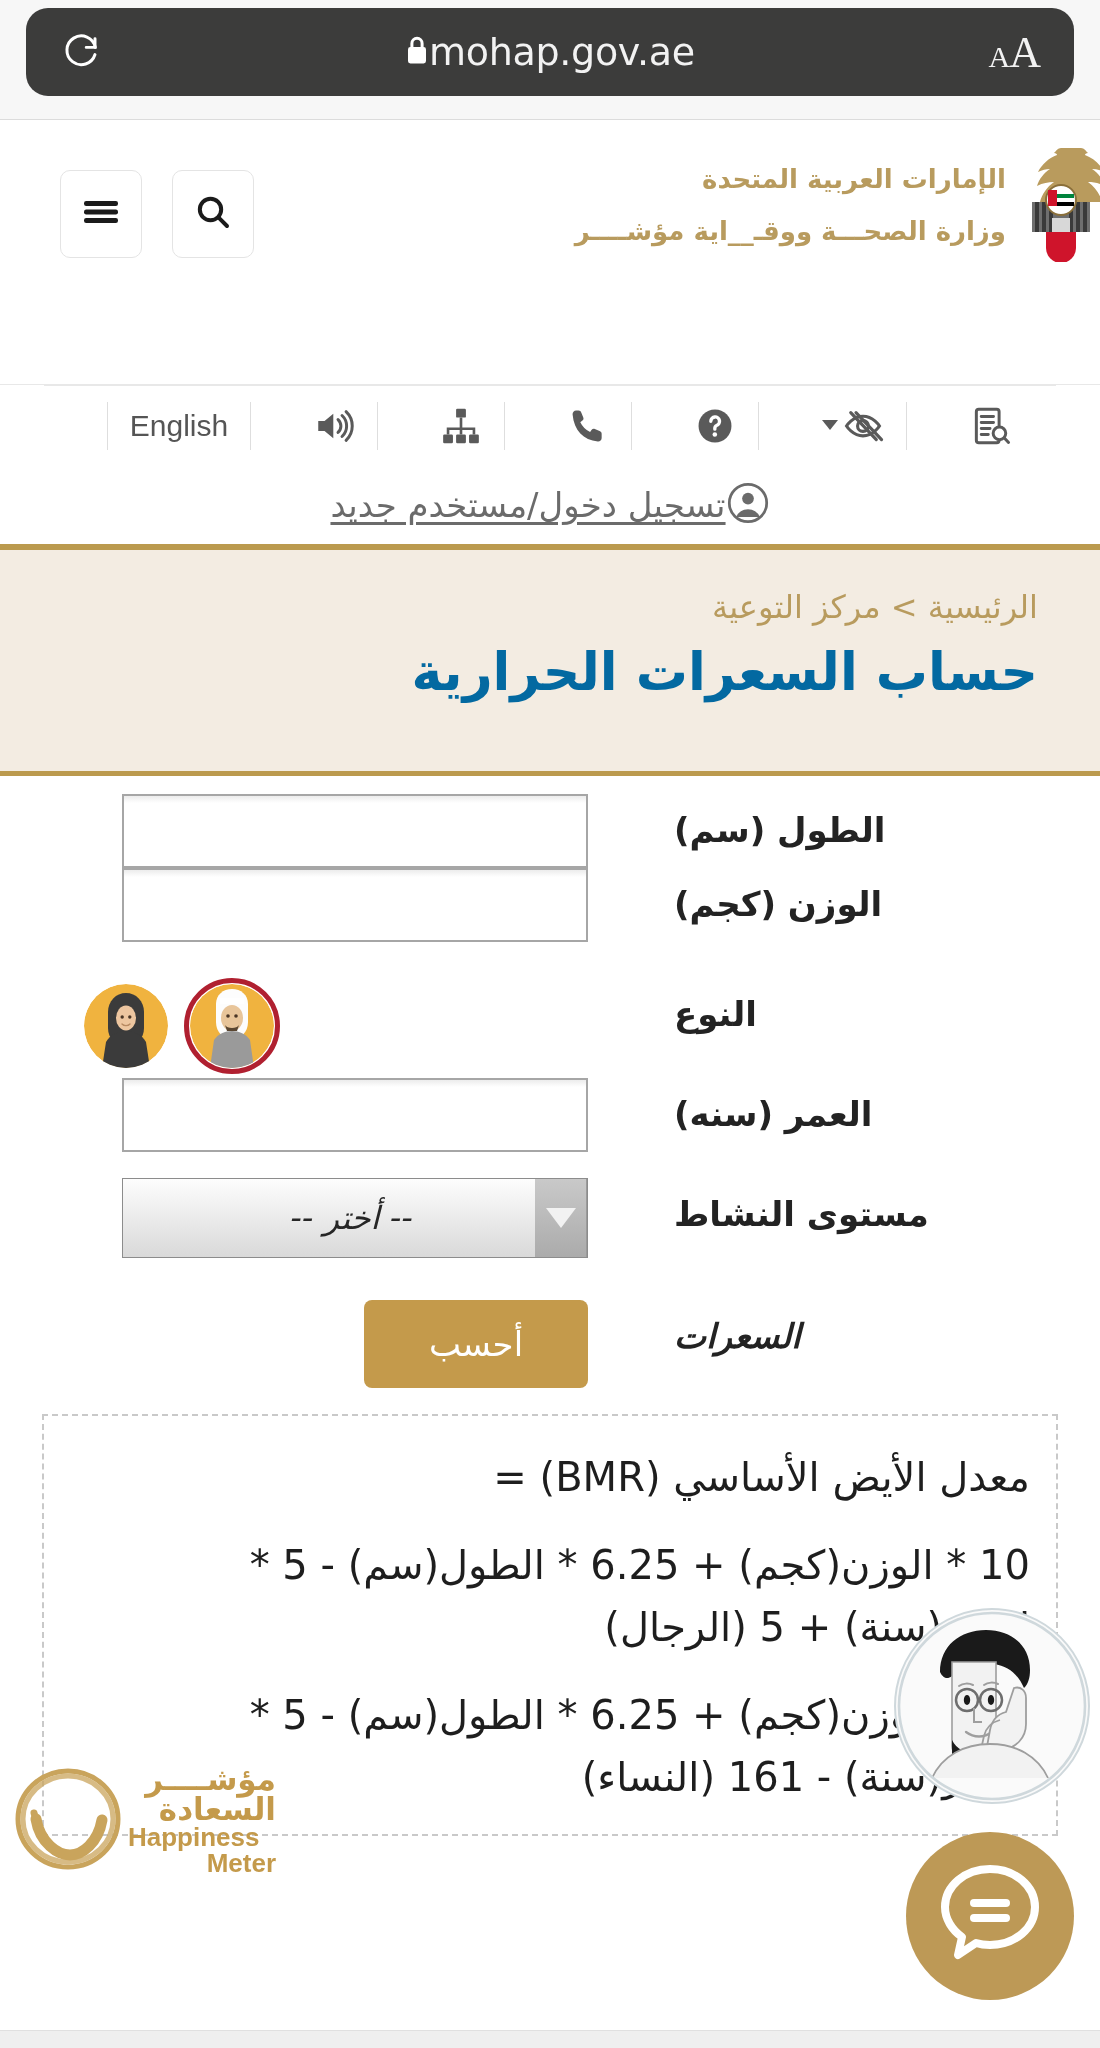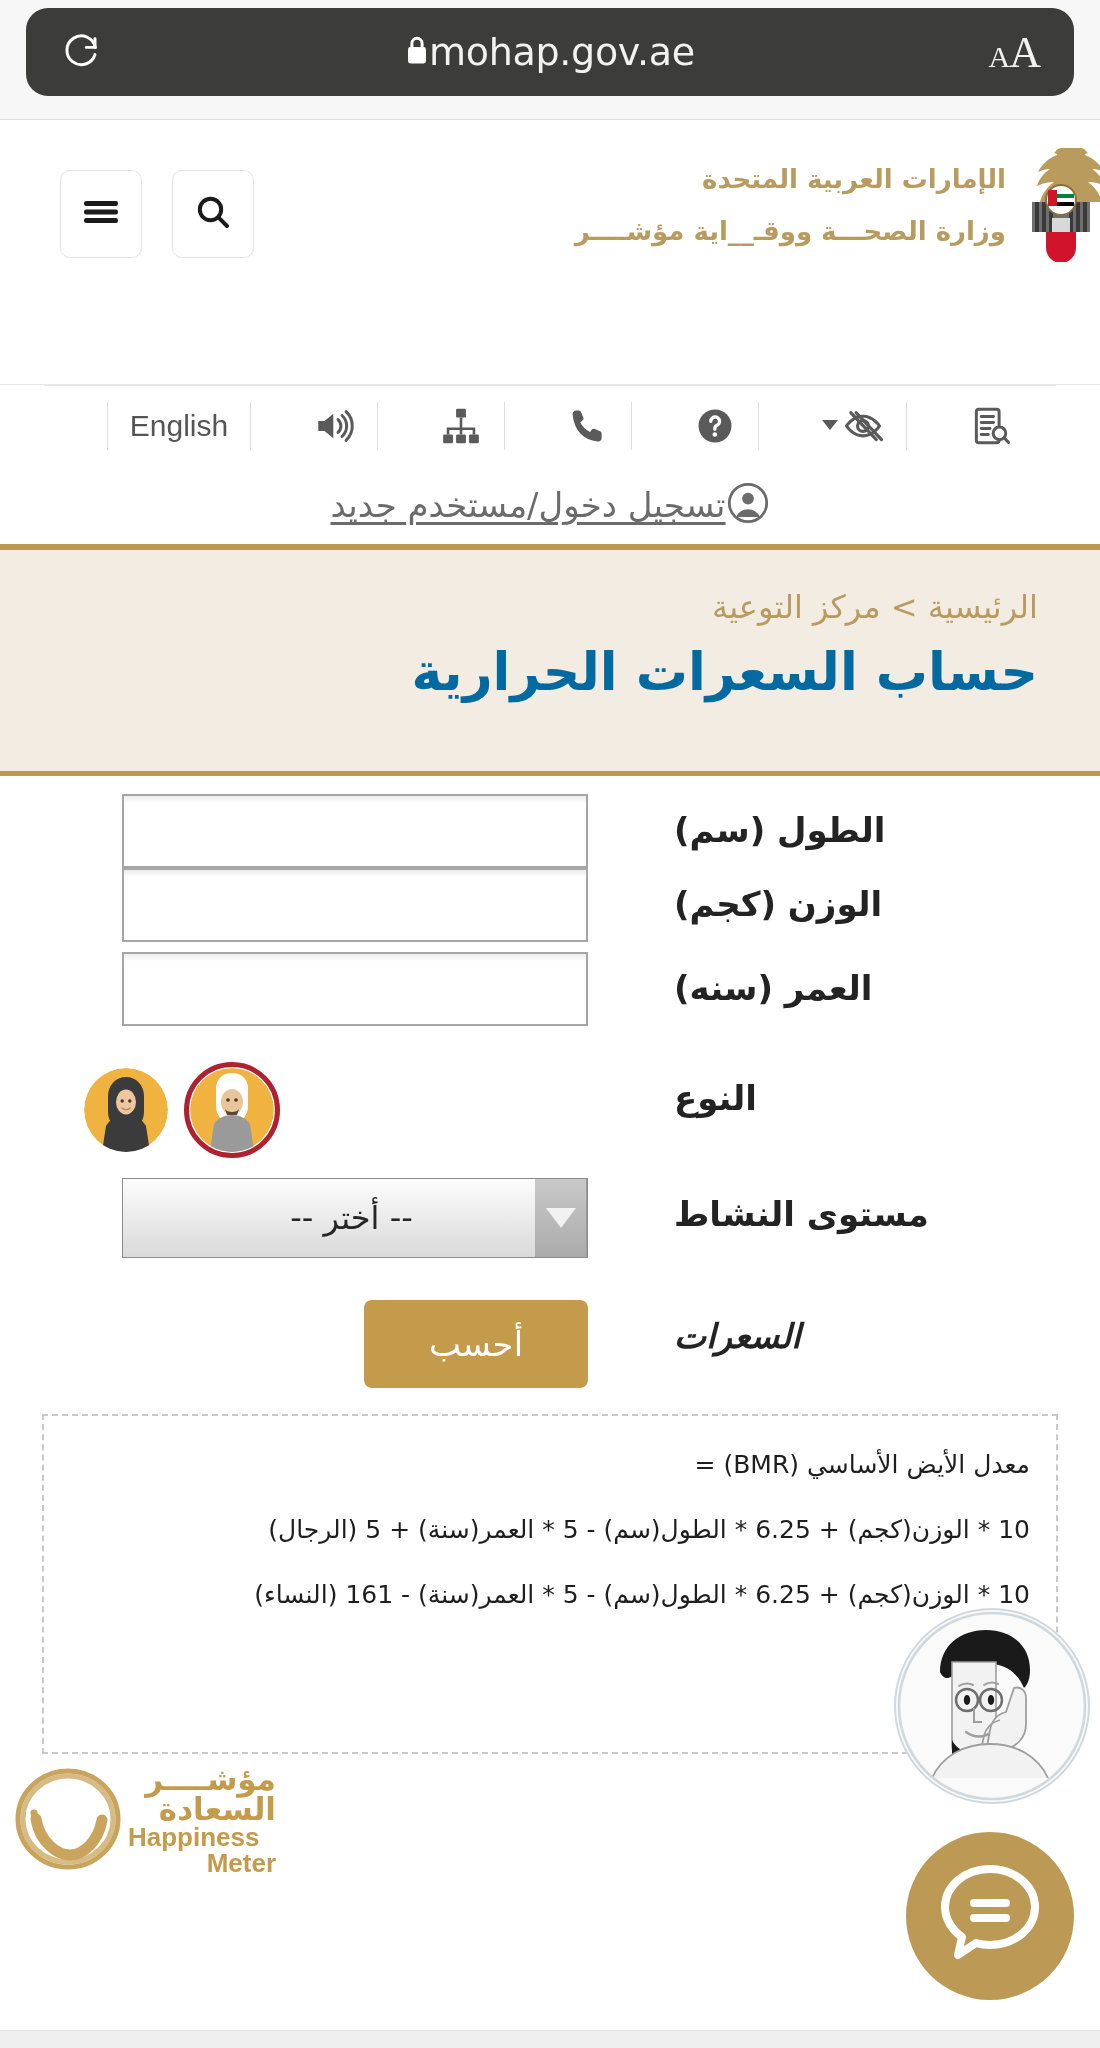--- a/index.html
+++ b/index.html
@@ -270,20 +270,21 @@
     direction: rtl;
   }
   .select-value {
     flex: 1;
     display: flex;
     align-items: center;
     justify-content: center;
     font-size: 32px;
     color: #262626;
     padding-left: 45px;
+    font-style: italic;
   }
   .select-arrow {
     width: 52px;
     background: linear-gradient(#c9c9c9, #ababab);
     border-right: 1px solid #9a9a9a;
     display: flex;
     align-items: center;
     justify-content: center;
   }
   .tri-down {
@@ -309,21 +310,21 @@
   .formula-box {
     margin: 26px 42px 0 42px;
     border: 2px dashed #c9c9c9;
     padding: 30px 26px 26px 26px;
     direction: rtl;
     text-align: right;
     position: relative;
     min-height: 340px;
   }
   .formula-line {
-    font-size: 25px;
+    font-size: 40px;
     color: #1e1e1e;
     line-height: 1.55;
     margin-bottom: 26px;
     direction: rtl;
     font-weight: 500;
   }
   .formula-line:last-child { margin-bottom: 0; }
 
   
   .happiness-meter {
@@ -586,27 +587,20 @@
       </div>
     </div>
 
     <div class="form-row">
       <div class="field-label">الوزن (كجم)</div>
       <div class="field-control">
         <input class="txt-input stacked-top" type="text" value="" style="">
       </div>
     </div>
 
-    <div class="form-row" style="margin-top:10px">
-      <div class="field-label">العمر (سنه)</div>
-      <div class="field-control">
-        <input class="txt-input" type="text" value="" style="">
-      </div>
-    </div>
-
     <div class="form-row" style="margin-top:36px">
       <div class="field-label">النوع</div>
       <div class="field-control">
         <div class="gender-wrap">
 
           <div class="gender-opt selected">
             <span>
               <svg class="avatar-svg" viewBox="0 0 84 84">
                 <circle cx="42" cy="42" r="42" fill="#f0b33f"></circle>
                 <path d="M26 20c0-9 7-15 16-15s16 6 16 15v18c0 10-7 17-16 17s-16-7-16-17z" fill="#fdfdfd"></path>
@@ -628,20 +622,27 @@
                 <ellipse cx="42" cy="34" rx="10" ry="12.5" fill="#edc6a0"></ellipse>
                 <circle cx="38.2" cy="33" r="1.7" fill="#4a3626"></circle>
                 <circle cx="45.8" cy="33" r="1.7" fill="#4a3626"></circle>
                 <path d="M38 40c2 2.2 6 2.2 8 0" stroke="#b88a62" stroke-width="1.4" fill="none" stroke-linecap="round"></path>
                 <path d="M22 58c4-7 12-11 20-11s16 4 20 11l4 26H18z" fill="#3b3b3b"></path>
               </svg>
             </span>
           </div>
 
         </div>
+      </div>
+    </div>
+
+    <div class="form-row" style="margin-top:10px">
+      <div class="field-label">العمر (سنه)</div>
+      <div class="field-control">
+        <input class="txt-input" type="text" value="" style="">
       </div>
     </div>
 
     <div class="form-row" style="margin-top:26px">
       <div class="field-label">مستوى النشاط</div>
       <div class="field-control">
         <div class="select-box">
           <div class="select-value">-- أختر --</div>
           <div class="select-arrow">
             <span class="tri-down"></span>

